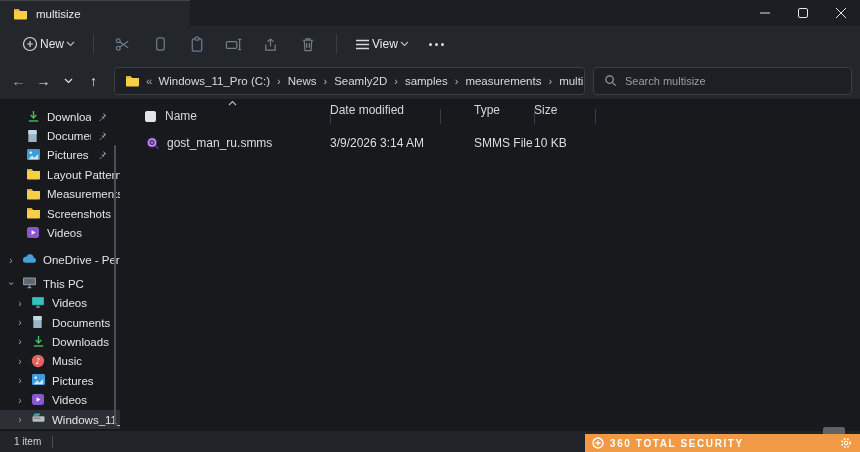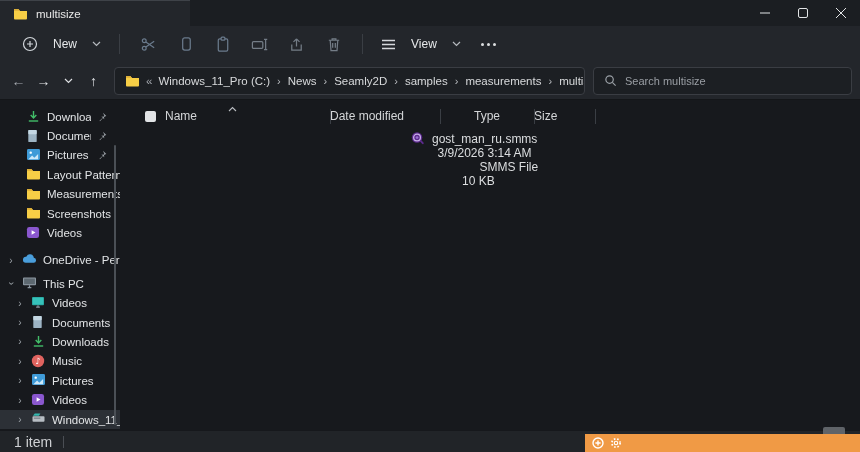--- a/index.html
+++ b/index.html
@@ -22,21 +22,21 @@
     font-size:11.5px; color:#e8e8e8;
   }
   .win-controls { position:absolute; right:0; top:0; height:26px; display:flex; }
   .wc { width:38px; height:26px; display:flex; align-items:center; justify-content:center; }
 
   
   .toolbar {
     position:absolute; top:26px; left:0; right:0; height:36px;
     background:#23262b; display:flex; align-items:center; padding-left:14px;
   }
-  .tb-btn { display:flex; align-items:center; gap:15px; padding:5px 8px; border-radius:4px; font-size:12px; color:#e6e8ea; }
+  .tb-btn { display:flex; align-items:center; gap:2px; padding:5px 8px; border-radius:4px; font-size:12px; color:#e6e8ea; }
   .tb-icon-btn { width:37px; height:28px; display:flex; align-items:center; justify-content:center; }
   .tb-divider { width:1px; height:20px; background:#3a3e44; margin:0 10px; }
   .chev-down { opacity:.85; }
   .dots { display:flex; gap:3px; padding:0 12px; }
   .dots i { width:3px; height:3px; border-radius:50%; background:#dcdee0; }
 
   
   .addressrow {
     position:absolute; top:62px; left:0; right:0; height:38px;
     background:#23262b; display:flex; align-items:center; padding:0 8px 0 6px;
@@ -74,36 +74,36 @@
   .sitem .chev { width:10px; display:flex; justify-content:center; color:#9aa0a6; font-size:10px; flex:none; }
   .sitem .icn { width:15px; height:15px; flex:none; }
   .sitem .lbl { white-space:nowrap; overflow:hidden; flex:1; }
   .sitem .pin { margin-left:auto; margin-right:13px; flex:none; }
   .sitem.selected { background:#2c3036; }
   .sgap8 { height:8px; } .sgap4 { height:4px; }
   .side-scroll { position:absolute; left:114px; top:45px; width:2px; height:280px; background:#4b5056; border-radius:1px; }
 
   
   .filearea { position:absolute; left:125px; top:0; right:0; bottom:0; }
-  .list-header { display:flex; align-items:center; height:26px; margin-top:3px; font-size:12px; color:#d4d6d8; position:relative; }
+  .list-header { display:flex; height:26px; margin-top:3px; font-size:12px; color:#d4d6d8; position:relative; }
   .col-name { width:205px; display:flex; align-items:center; gap:9px; padding-left:20px; position:relative; }
   .col-date { width:110px; } .col-type { width:94px;padding-left:34px; } .col-size { width:61px; }
   .col-sep { width:1px; height:15px; background:#3a3e44; align-self:center; position:absolute; }
   .sep1 { left:205px; } .sep2 { left:315px; } .sep3 { left:409px; } .sep4 { left:470px; }
   .sort-caret { position:absolute; left:103px; top:-3px; }
   .checkbox { width:11px; height:11px; border-radius:2px; background:#e2e4e6; flex:none; }
-  .file-row { display:flex; align-items:center; height:24px; font-size:12px; color:#dcdee0; margin-top:2px;flex-direction:column; }
+  .file-row { display:flex; align-items:center; height:24px; font-size:12px; color:#dcdee0; margin-top:2px; }
   .file-row .col-name { padding-left:20px; gap:7px; }
   .file-row .col-size { text-align:left; padding-right:7px; }
 
   
   .statusbar {
     position:absolute; left:0; right:0; bottom:0; height:22px; background:#212428;
     border-top:1px solid #16181c; display:flex; align-items:center; padding-left:14px;
-    font-size:14px; color:#cfd1d4;
+    font-size:10px; color:#cfd1d4;
   }
   .sb-divider { width:1px; height:12px; background:#4a4e54; margin-left:11px; }
 
   
   .banner-tab { position:absolute; right:15px; bottom:18px; width:22px; height:7px; background:#5f6368; border-radius:2px 2px 0 0; }
   .banner {
     position:absolute; right:0; bottom:0; width:275px; height:18px; background:#f09a45;
     display:flex; align-items:center; gap:6px; padding:0 8px 0 7px;
   }
   .banner .brand { font-size:10px; font-weight:bold; color:#fdfdfd; letter-spacing:1.6px; flex:1; white-space:nowrap; overflow:hidden; }
@@ -510,19 +510,20 @@
 </div>
 
 <div class="banner-tab"></div>
 <div class="banner">
   <span>
     <svg width="12" height="12" viewBox="0 0 12 12">
         <circle cx="6" cy="6" r="5" fill="none" stroke="#fff" stroke-width="1.4"></circle>
         <path d="M6 3.4v5.2M3.4 6h5.2" stroke="#fff" stroke-width="1.4"></path>
       </svg>
   </span>
+  <span class="brand">360 TOTAL SECURITY</span>
   <span>
     <svg width="12" height="12" viewBox="0 0 14 14">
         <circle cx="7" cy="7" r="4.8" fill="none" stroke="#fff" stroke-width="2" stroke-dasharray="1.8 2.1"></circle>
         <circle cx="7" cy="7" r="2" fill="none" stroke="#fff" stroke-width="1.3"></circle>
       </svg>
   </span>
 </div>
 
 </body></html>

